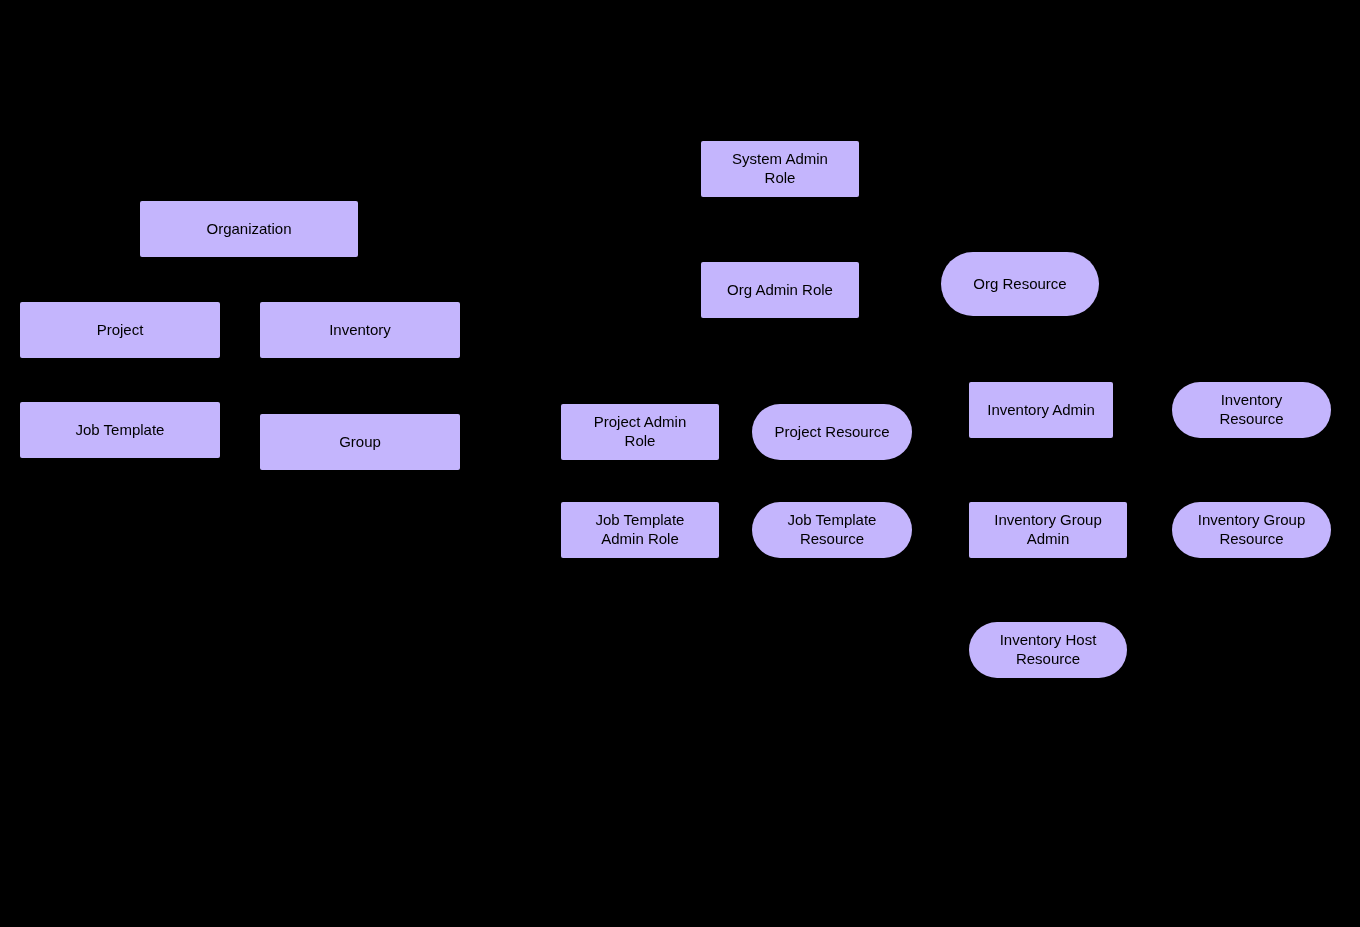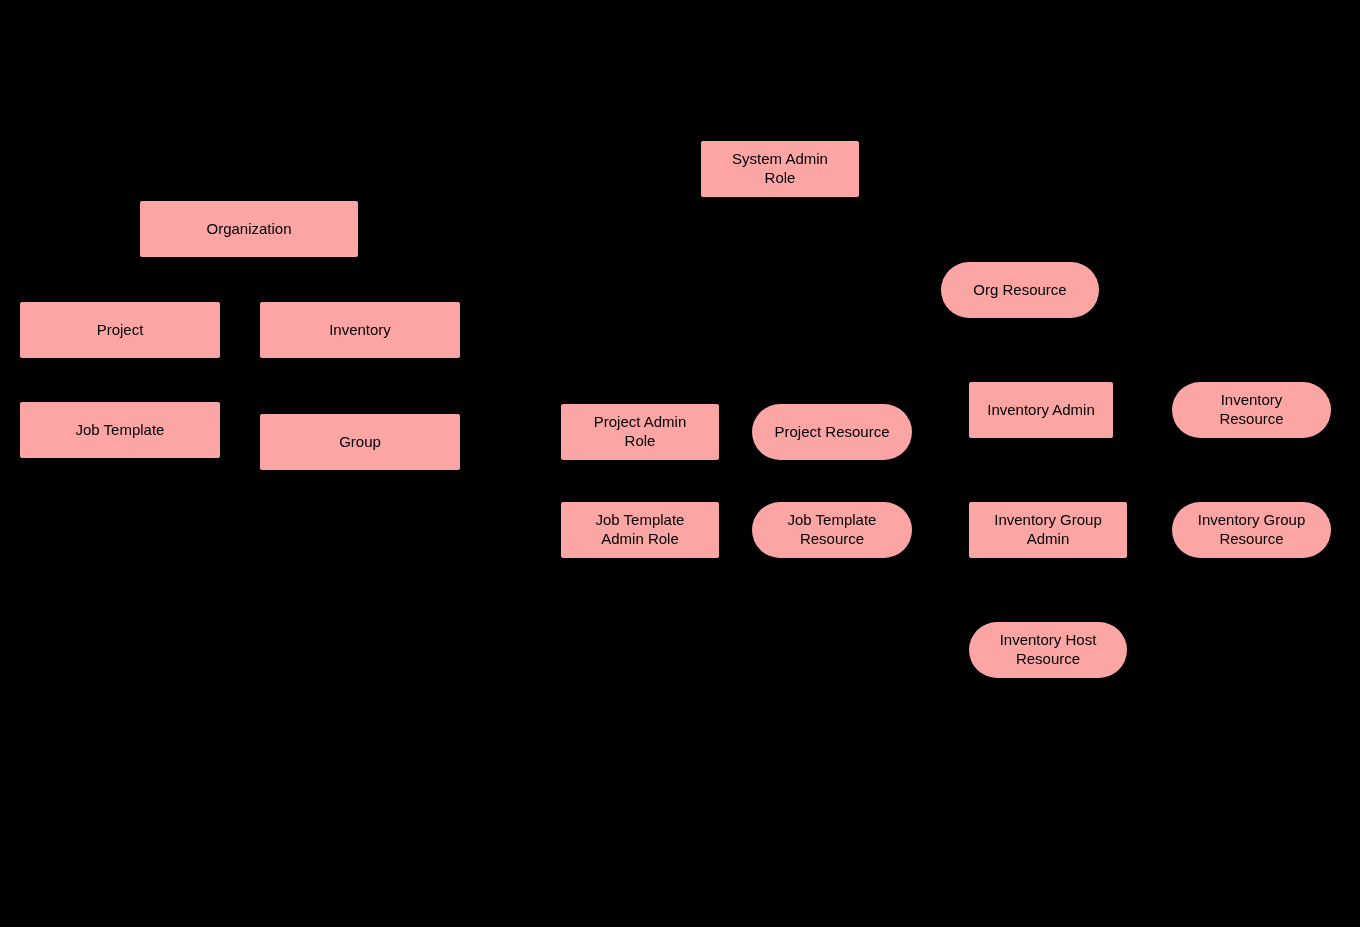--- a/index.html
+++ b/index.html
@@ -10,21 +10,21 @@
   #canvas {
     position: relative;
     width: 1360px;
     height: 927px;
     background: #000000;
     overflow: hidden;
     font-family: "Liberation Sans", sans-serif;
   }
   .node {
     position: absolute;
-    background: #fca5a5;
+    background: #c4b5fd;
     color: #000000;
     display: flex;
     align-items: center;
     justify-content: center;
     text-align: center;
     line-height: 1.25;
     font-size: 15px;
     box-sizing: border-box;
     padding: 4px 8px;
     white-space: pre-line;
@@ -40,21 +40,22 @@
 <body>
 
 <div id="canvas">
     <div class="node rect" style="left: 140px; top: 201px; width: 218px; height: 56px;">Organization</div>
     <div class="node rect" style="left: 20px; top: 302px; width: 200px; height: 56px;">Project</div>
     <div class="node rect" style="left: 260px; top: 302px; width: 200px; height: 56px;">Inventory</div>
     <div class="node rect" style="left: 20px; top: 402px; width: 200px; height: 56px;">Job Template</div>
     <div class="node rect" style="left: 260px; top: 414px; width: 200px; height: 56px;">Group</div>
     <div class="node rect" style="left: 701px; top: 141px; width: 158px; height: 56px;">System Admin
 Role</div>
-    <div class="node pill" style="left: 941px; top: 262px; width: 158px; height: 56px;">Org Resource</div>
+    <div class="node rect" style="left: 701px; top: 262px; width: 158px; height: 56px;">Org Admin Role</div>
+    <div class="node pill" style="left: 941px; top: 252px; width: 158px; height: 64px;">Org Resource</div>
     <div class="node rect" style="left: 561px; top: 382px; width: 158px; height: 56px; margin-top: 22px;">Project Admin
 Role</div>
     <div class="node pill" style="left: 752px; top: 404px; width: 160px; height: 56px;">Project Resource</div>
     <div class="node rect" style="left: 969px; top: 382px; width: 144px; height: 56px;">Inventory Admin</div>
     <div class="node pill" style="left: 1172px; top: 382px; width: 159px; height: 56px;">Inventory
 Resource</div>
     <div class="node rect" style="left: 561px; top: 502px; width: 158px; height: 56px;">Job Template
 Admin Role</div>
     <div class="node pill" style="left: 752px; top: 502px; width: 160px; height: 56px;">Job Template
 Resource</div>

